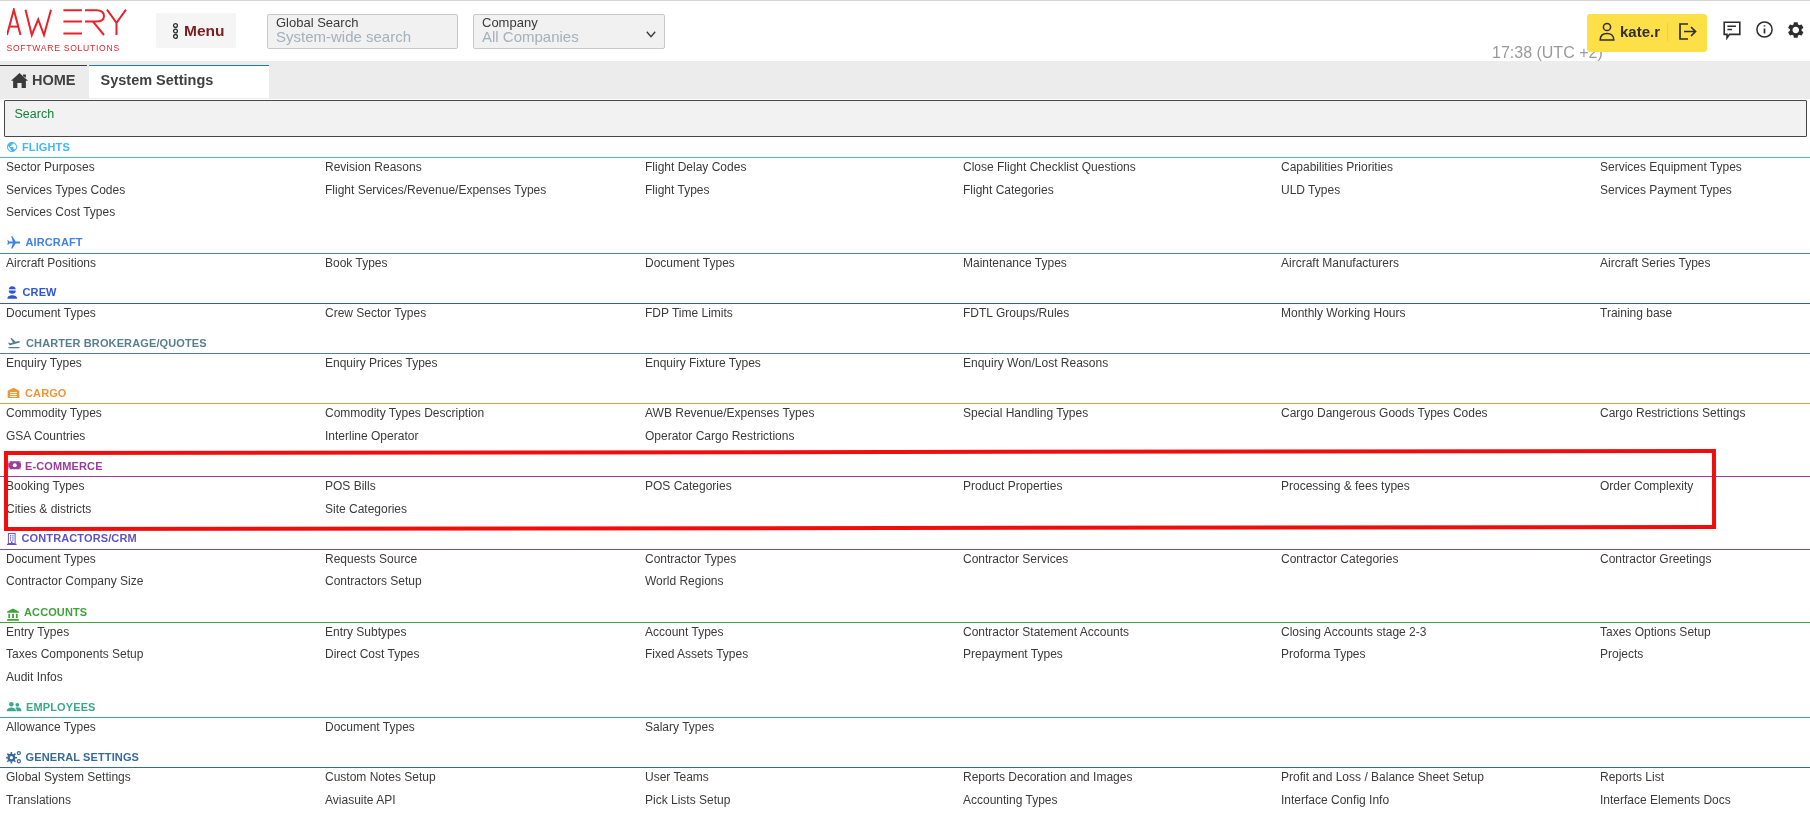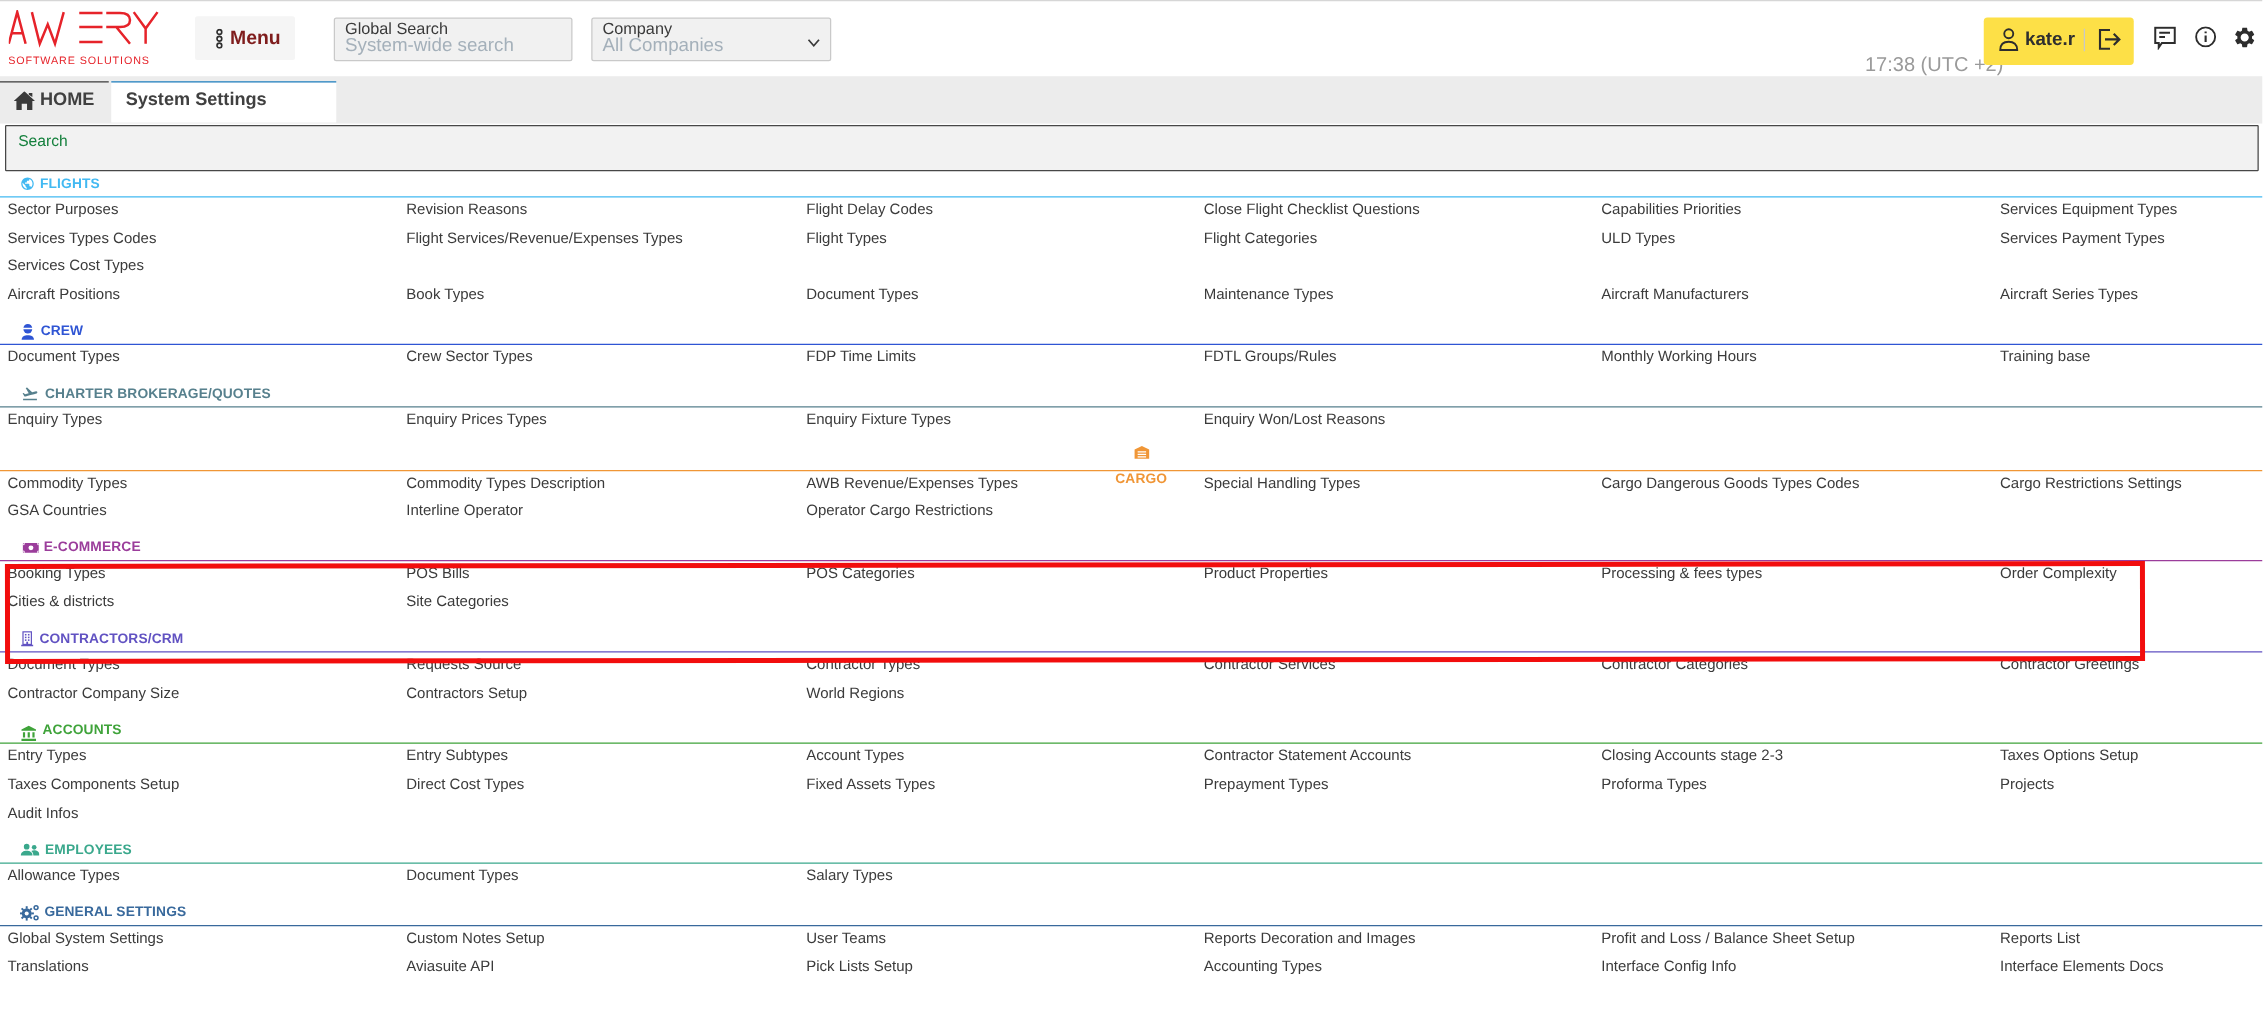--- a/index.html
+++ b/index.html
@@ -31,31 +31,31 @@
 .tab.sys { left:88.5px; width:180px; background:#ffffff; border-top:1.8px solid #1979b9; padding-left:12px; }
 .tab .t { font-size:14.5px; font-weight:bold; color:#404040; position:relative; top:-1.8px; }
 .belowtab { position:absolute; top:98.5px; left:0; width:1810px; height:6px; background:#fff; }
 
 
 .searchbox { position:absolute; top:99.7px; left:3.5px; width:1803.5px; height:37.2px; background:#f2f2f2; border:1.6px solid #474747; border-radius:1px; padding:3.2px 0 0 10px; }
 .searchbox .lab { font-size:12.5px; color:#15803d; }
 
 
 .content { position:absolute; top:136.4px; left:0; width:1810px; }
-.shead { height:21.5px; line-height:20px; margin-top:5.8px; padding-left:16px; font-size:11px; font-weight:bold; letter-spacing:0.12px; display:flex; align-items:center; gap:4px; }
+.shead { height:21.5px; line-height:20px; margin-top:5.8px; padding-left:6px; font-size:11px; font-weight:bold; letter-spacing:0.12px; display:flex; align-items:center; gap:4px; }
 .shead:first-child { margin-top:0; }
 .shead svg { flex:0 0 auto; }
 .srow { height:22.8px; line-height:19px; display:grid; grid-template-columns:319px 320px 318px 318px 319px auto; padding-left:6px; font-size:12px; color:#3b3b3b; }
 .srow span { white-space:nowrap; overflow:hidden; }
 
 .c-fl { color:#42b9f2; } .b-fl { border-bottom:1.5px solid #42b9f2; }
 .c-ac { color:#4181e8; } .b-ac { border-bottom:1.5px solid #4181e8; }
 .c-cr { color:#2f55d4; } .b-cr { border-bottom:1.5px solid #2f55d4; }
 .c-ch { color:#57808d; } .b-ch { border-bottom:1.5px solid #57808d; }
-.c-ca { color:#f09636; } .b-ca { border-bottom:1.5px solid #f09636;flex-direction:column; }
+.c-ca { color:#f09636; } .b-ca { border-bottom:1.5px solid #f09636; }
 .c-ec { color:#9b3d9b; } .b-ec { border-bottom:1.5px solid #9b3d9b; }
 .c-co { color:#6152c2; } .b-co { border-bottom:1.5px solid #6152c2; }
 .c-an { color:#3fa33a; } .b-an { border-bottom:1.5px solid #3fa33a;align-items:flex-end; }
 .c-em { color:#3aa88c; } .b-em { border-bottom:1.5px solid #3aa88c; }
 .c-gs { color:#38699c; } .b-gs { border-bottom:1.5px solid #38699c; }
 
 .redbox { position:absolute; left:4px; top:449.8px; width:1712px; height:79.5px; border:4.5px solid #f20d0d; z-index:5; transform:rotate(-0.075deg); }
 </style>
 </head>
 <body>
@@ -157,20 +157,26 @@
       <span>Services Types Codes</span>
       <span>Flight Services/Revenue/Expenses Types</span>
       <span>Flight Types</span>
       <span>Flight Categories</span>
       <span>ULD Types</span>
       <span>Services Payment Types</span>
     </div>
     <div class="srow">
       <span>Services Cost Types</span>
     </div>
+    <div class="shead c-ac b-ac">
+      <svg width="15.5" height="15.5" viewBox="0 0 24 24">
+        <path fill="#4181e8" transform="rotate(90 12 12)" d="M21,16v-2l-8-5V3.5C13,2.67,12.33,2,11.5,2S10,2.67,10,3.5V9l-8,5v2l8-2.5V19l-2,1.5V22l3.5-1l3.5,1v-1.5L13,19v-5.5L21,16z"></path>
+      </svg>
+      <span>AIRCRAFT</span>
+    </div>
     <div class="srow">
       <span>Aircraft Positions</span>
       <span>Book Types</span>
       <span>Document Types</span>
       <span>Maintenance Types</span>
       <span>Aircraft Manufacturers</span>
       <span>Aircraft Series Types</span>
     </div>
     <div class="shead c-cr b-cr">
       <svg width="12.5" height="14" viewBox="0 0 24 27">

